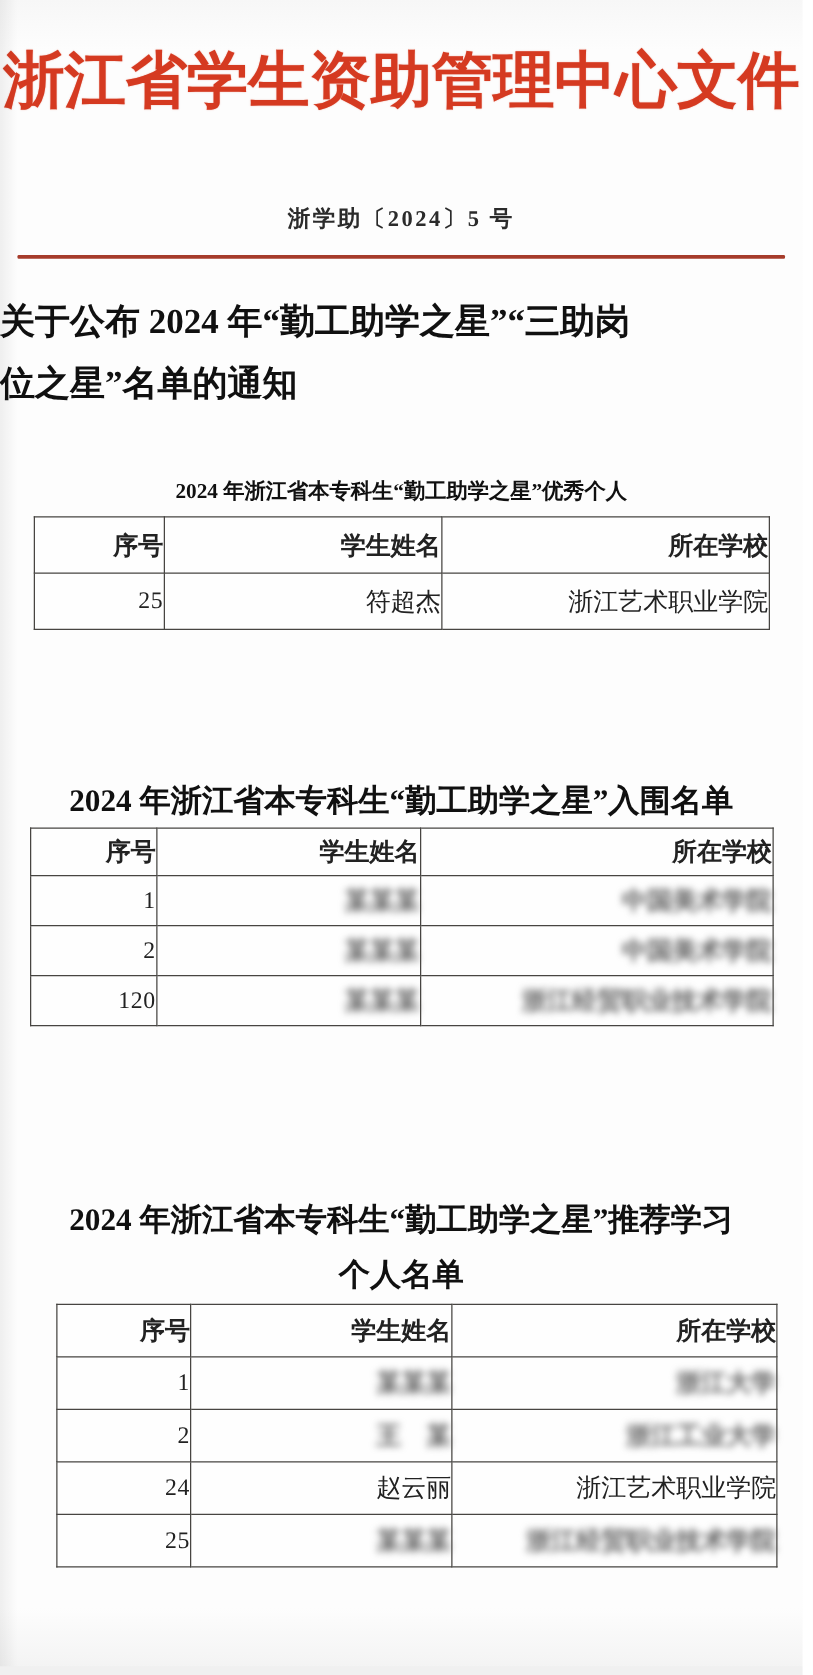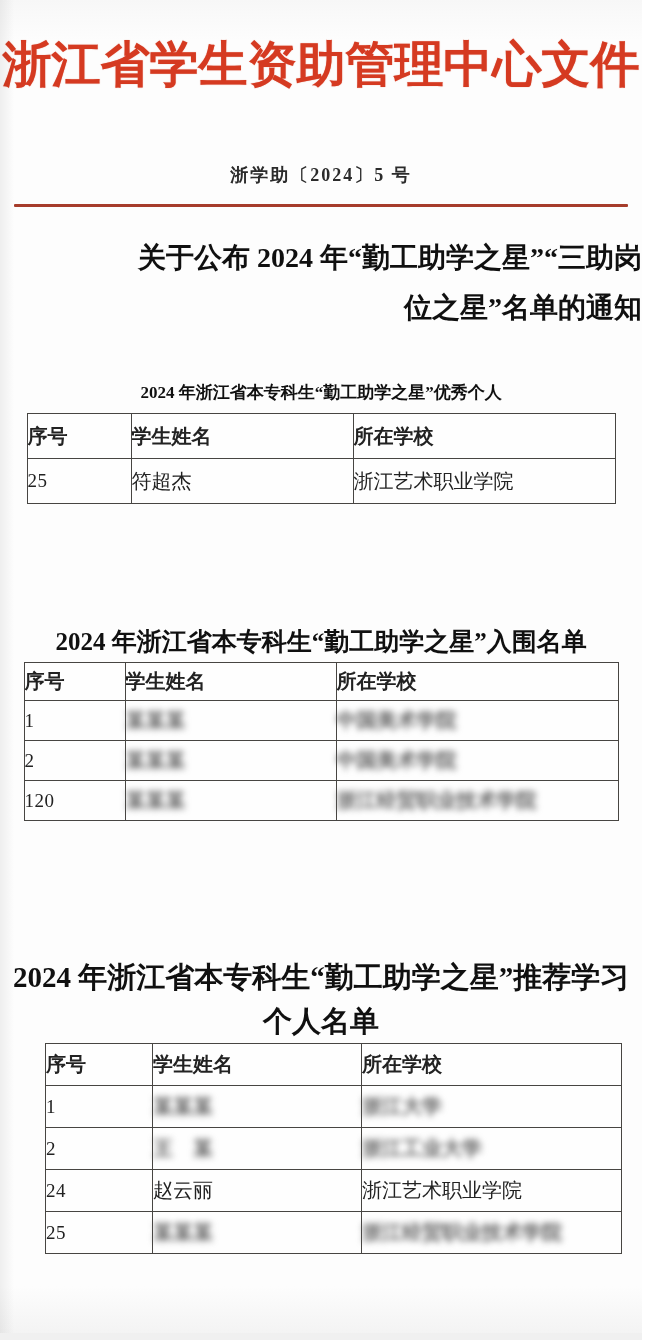--- a/index.html
+++ b/index.html
@@ -44,42 +44,42 @@
     letter-spacing: 2px;
   }
   .red-line {
     margin: 16px auto 0 auto;
     width: 614px; height: 3px;
     background: #a63c2b;
     border-radius: 1px;
   }
   .notice-title {
     margin-top: 26px;
-    text-align: right;
+    text-align: left;
     font-size: 28px;
     line-height: 50px;
     font-weight: 800;
     color: #101010;
   }
   .sec-title {
     text-align: center;
     font-weight: 800;
     color: #101010;
   }
   .sec-title.s1 { margin-top: 40px; font-size: 17px; line-height: 40px; }
   .sec-title.s2 { margin-top: 118px; font-size: 25px; line-height: 40px; }
-  .sec-title.s3 { margin-top: 134px; font-size: 29px; line-height: 44px; }
+  .sec-title.s3 { margin-top: 134px; font-size: 25px; line-height: 44px; }
   table {
     border-collapse: collapse;
     table-layout: fixed;
     background: #fefefe;
   }
   th, td {
     border: 1.6px solid #474542;
-    text-align: left;
+    text-align: right;
     vertical-align: middle;
     padding: 0;
     color: #222;
     overflow: hidden;
     white-space: nowrap;
   }
   th { font-size: 20px; font-weight: 700; }
   td { font-size: 20px; font-weight: 500; }
   td.num { font-size: 19px; letter-spacing: 0.5px; }
 

